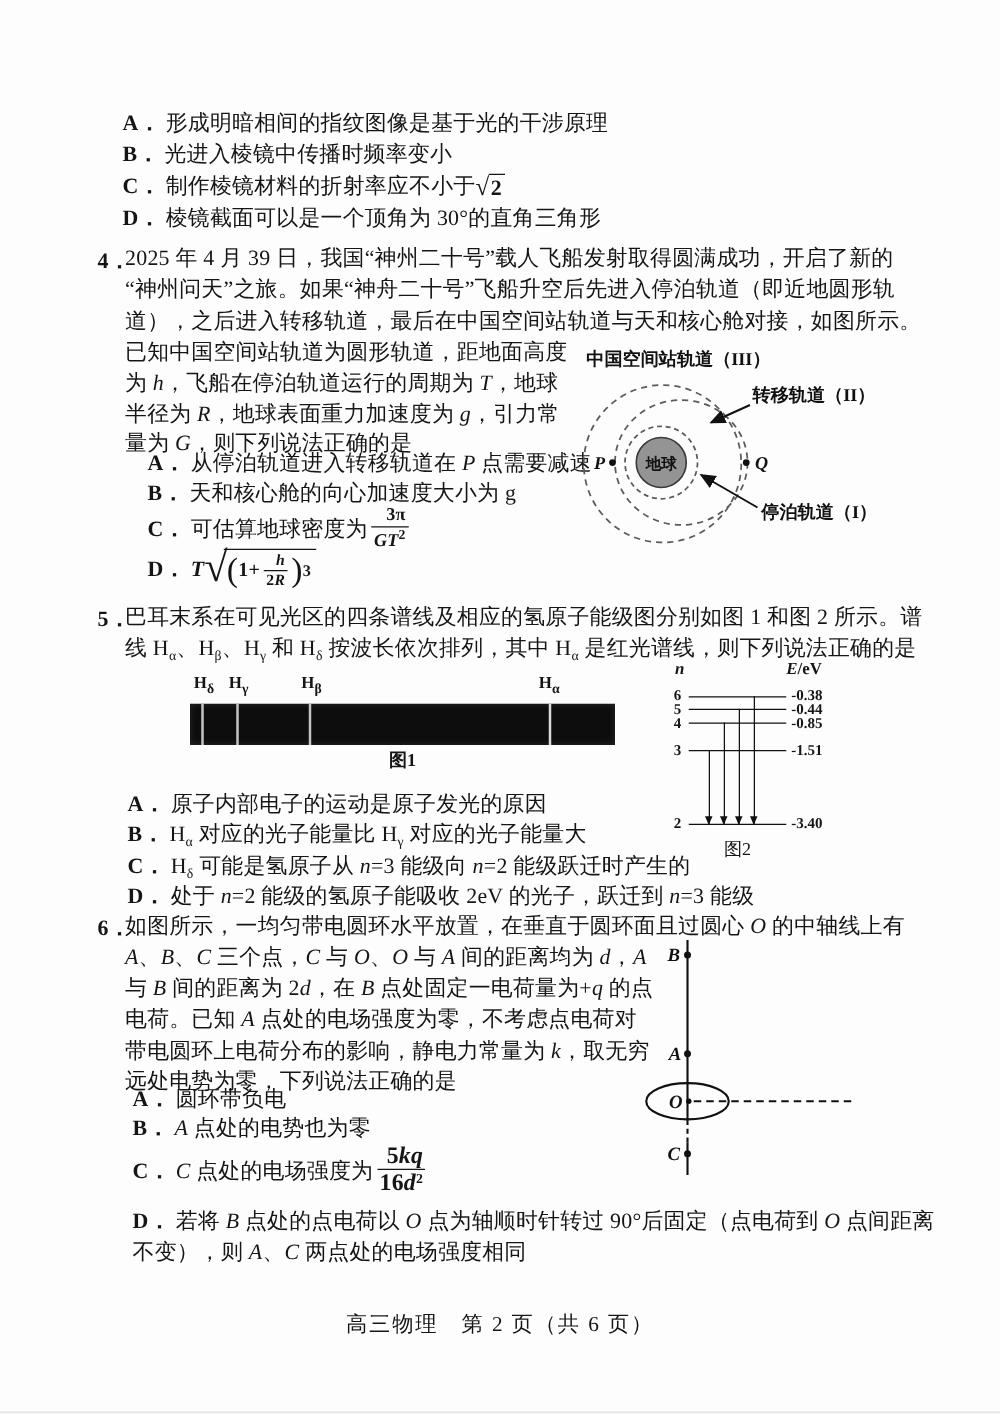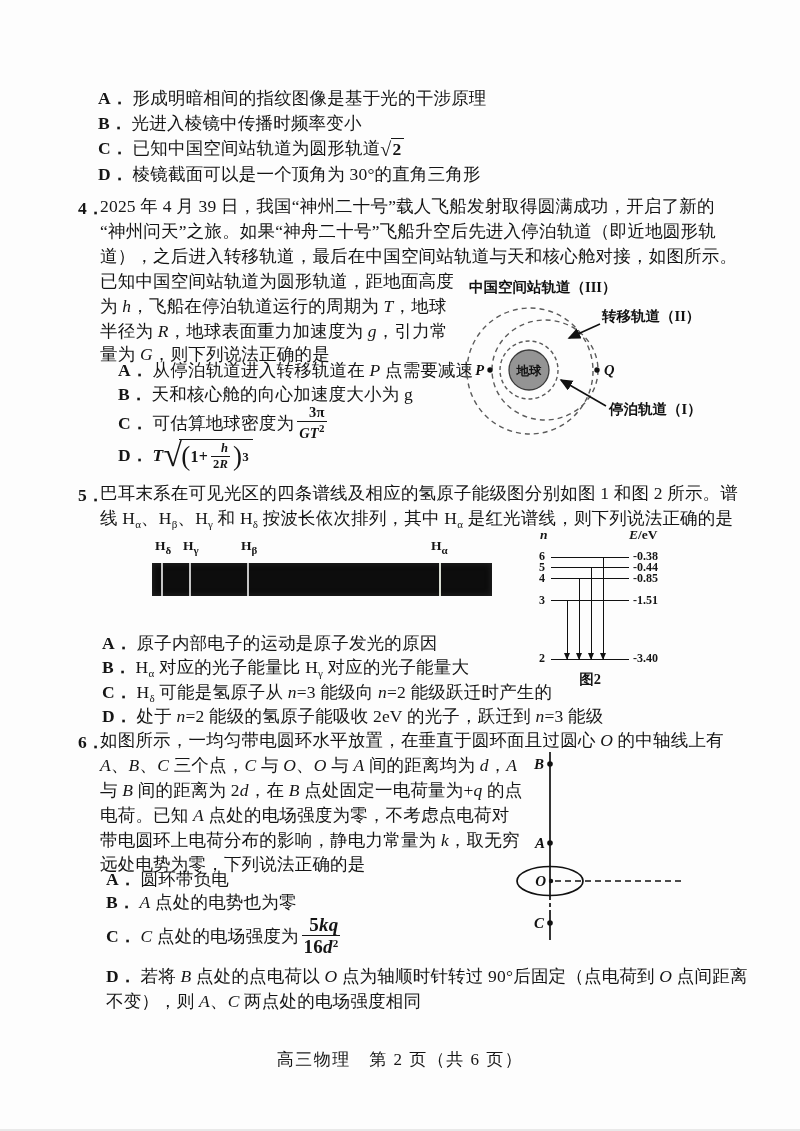--- a/index.html
+++ b/index.html
@@ -39,31 +39,31 @@
   .fig1 .cap{position:absolute;left:0;top:61px;width:348px;text-align:center;font-size:14.5px;font-weight:600;}
   
   .fig2{position:absolute;left:527px;top:527px;width:165px;height:165px;font-size:12px;}
   .fig2 .hdr{position:absolute;font-size:13.5px;font-weight:bold;}
   .fig2 .lvl{position:absolute;left:24px;width:78px;border-top:1.6px solid #111;}
   .fig2 .nlab{position:absolute;left:0;width:18px;text-align:right;font-size:12px;font-weight:bold;}
   .fig2 .elab{position:absolute;left:106px;font-size:12px;font-weight:bold;white-space:nowrap;}
   .elv-arrow{position:absolute;width:0;border-left:1.5px solid #111;}
   .elv-arrow::after{content:"";position:absolute;left:-4.3px;bottom:-1px;width:0;height:0;
     border-left:3.6px solid transparent;border-right:3.6px solid transparent;border-top:7px solid #111;}
-  .fig2 .cap{position:absolute;left:24px;top:143px;width:78px;text-align:center;font-size:14.5px;font-weight:700;}
+  .fig2 .cap{position:absolute;left:24px;top:143px;width:78px;text-align:center;font-size:14.5px;font-weight:400;}
   .footer{position:absolute;left:0;top:1048px;width:800px;text-align:center;font-size:17px;letter-spacing:1.5px;}
   .edge{position:absolute;left:0;bottom:0;width:800px;height:2px;background:#e9e9e9;}
   svg text{font-family:"Liberation Serif","DejaVu Serif",serif;}
 </style>
 </head>
 <body>
 
 <div class="line" style="left:98px;top:88px"><span class="optlabel">A．</span><span>形成明暗相间的指纹图像是基于光的干涉原理</span></div>
 <div class="line" style="left:98px;top:113px"><span class="optlabel">B．</span><span>光进入棱镜中传播时频率变小</span></div>
-<div class="line" style="left:98px;top:138px"><span class="optlabel">C．</span><span>已知中国空间站轨道为圆形轨道</span><span class="sqrt2">
+<div class="line" style="left:98px;top:138px"><span class="optlabel">C．</span><span>制作棱镜材料的折射率应不小于</span><span class="sqrt2">
       <span class="sign">√</span>
       <span class="rad">2</span>
     </span></div>
 <div class="line" style="left:98px;top:164px"><span class="optlabel">D．</span><span>棱镜截面可以是一个顶角为 30°的直角三角形</span></div>
 
 <div class="qnum" style="left:78px;top:196px">4．</div>
 <div class="line" style="left:100px;top:196px">2025 年 4 月 39 日，我国“神州二十号”载人飞船发射取得圆满成功，开启了新的</div>
 <div class="line" style="left:100px;top:221px">“神州问天”之旅。如果“神舟二十号”飞船升空后先进入停泊轨道（即近地圆形轨</div>
 <div class="line" style="left:100px;top:246px">道），之后进入转移轨道，最后在中国空间站轨道与天和核心舱对接，如图所示。</div>
 <div class="line" style="left:100px;top:271px">已知中国空间站轨道为圆形轨道，距地面高度</div>
@@ -129,20 +129,21 @@
   <span class="lbl" style="left:7px">H<sub>δ</sub></span>
   <span class="lbl" style="left:35px">H<sub>γ</sub></span>
   <span class="lbl" style="left:93px">H<sub>β</sub></span>
   <span class="lbl" style="left:283px">H<sub>α</sub></span>
   <div class="band">
     <div class="sline" style="left:9px"></div>
     <div class="sline" style="left:37px"></div>
     <div class="sline" style="left:95px"></div>
     <div class="sline" style="left:287px;background:#d8ddd2"></div>
   </div>
+  <div class="cap">图1</div>
 </div>
 
 <div class="fig2">
   <span class="hdr" style="left:13px;top:0;font-style:italic">n</span>
   <span class="hdr" style="left:102px;top:0"><i>E</i>/eV</span>
 
   <div class="lvl" style="top:30px"></div>
   <div class="lvl" style="top:40px"></div>
   <div class="lvl" style="top:51px"></div>
   <div class="lvl" style="top:73px"></div>

